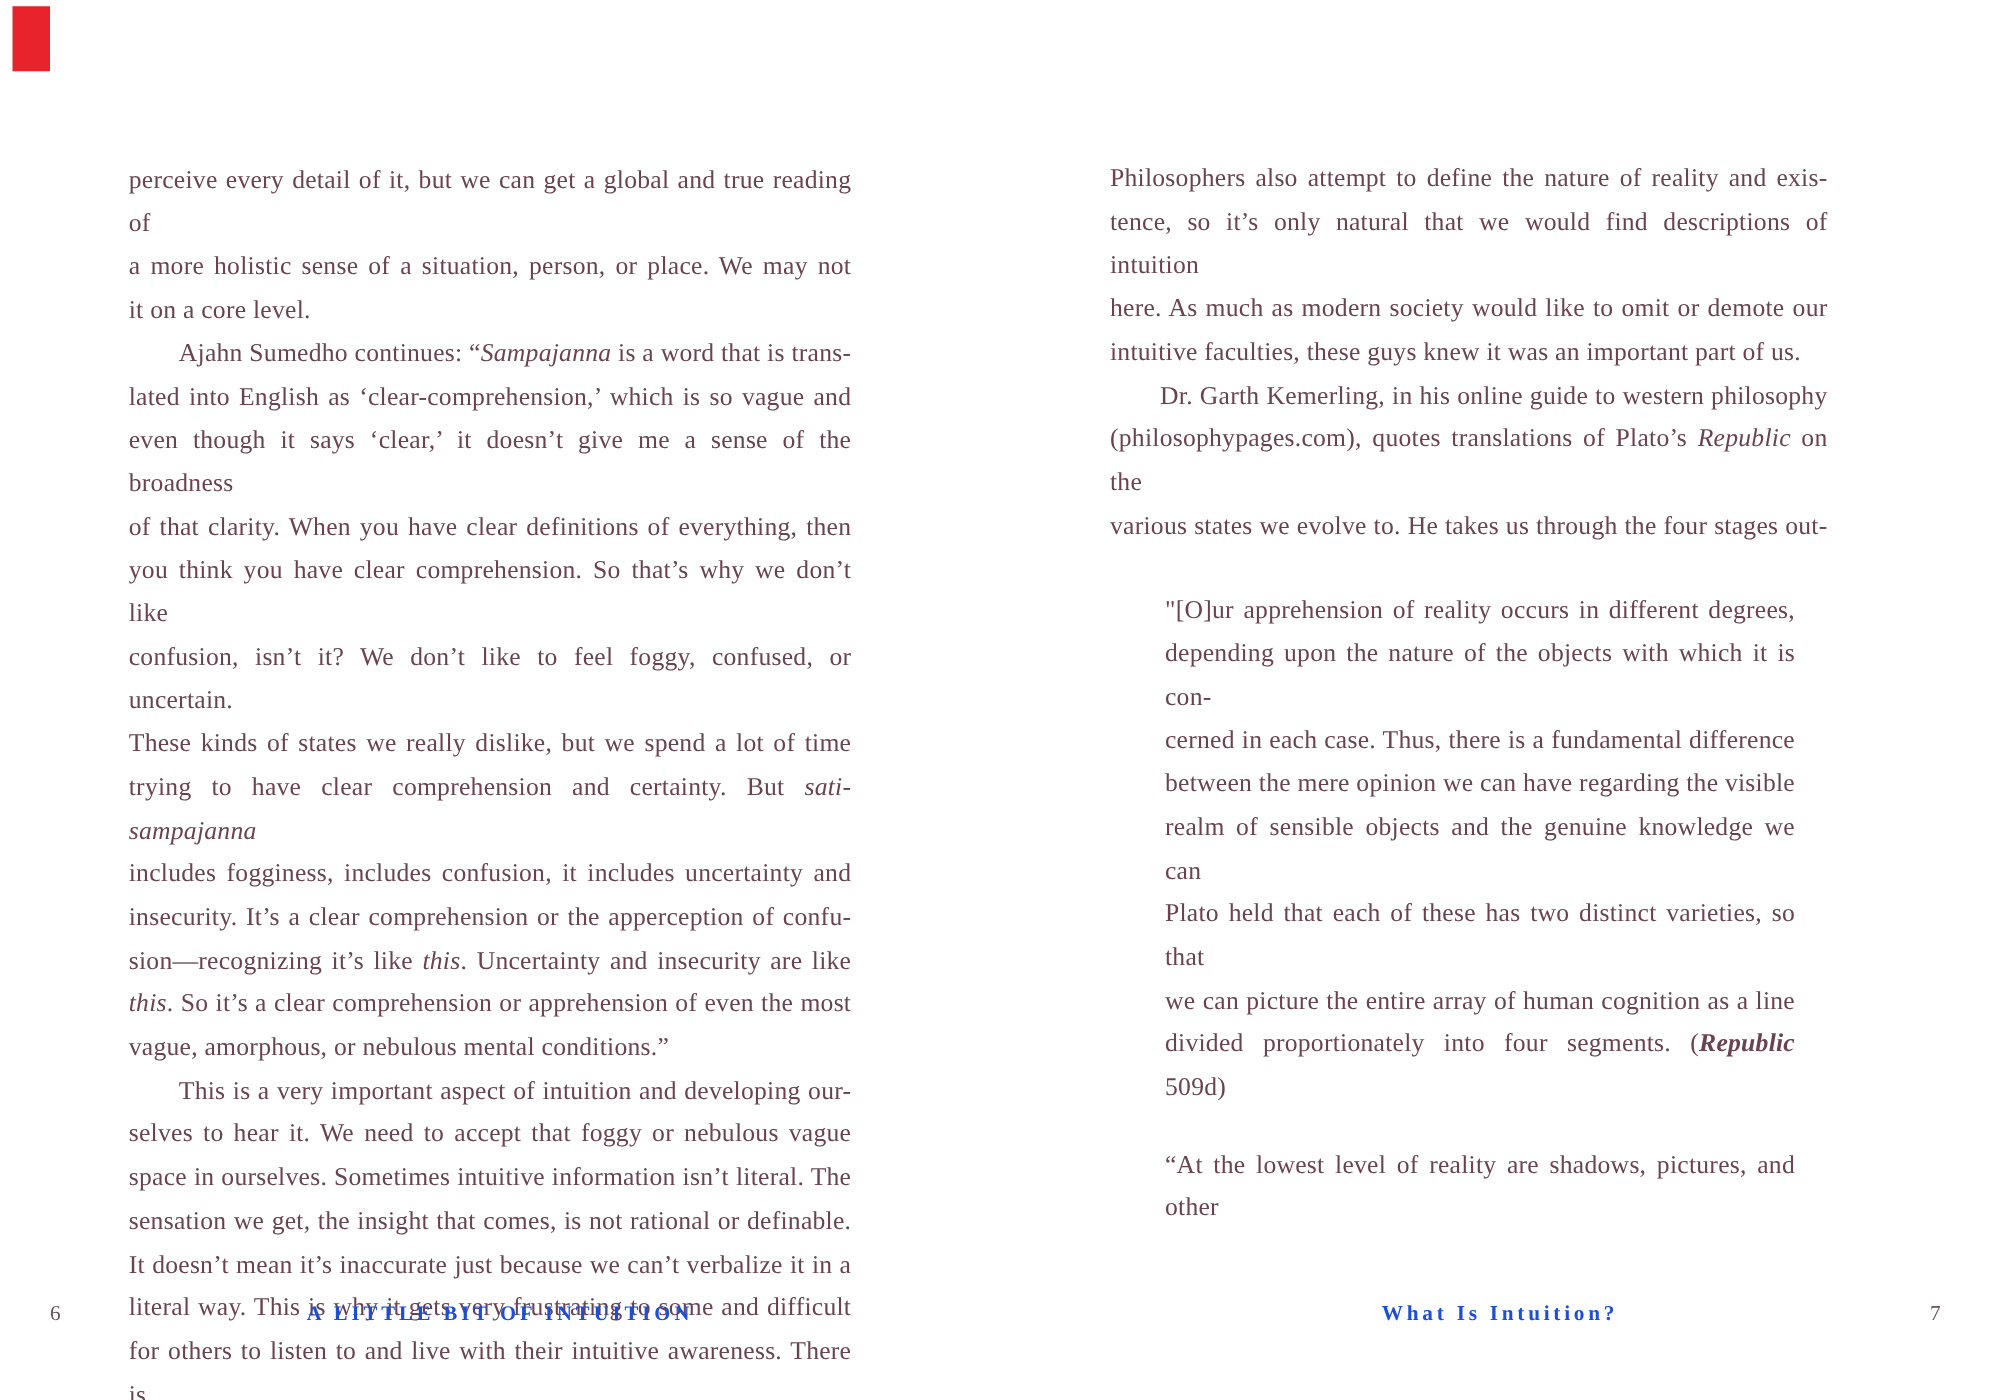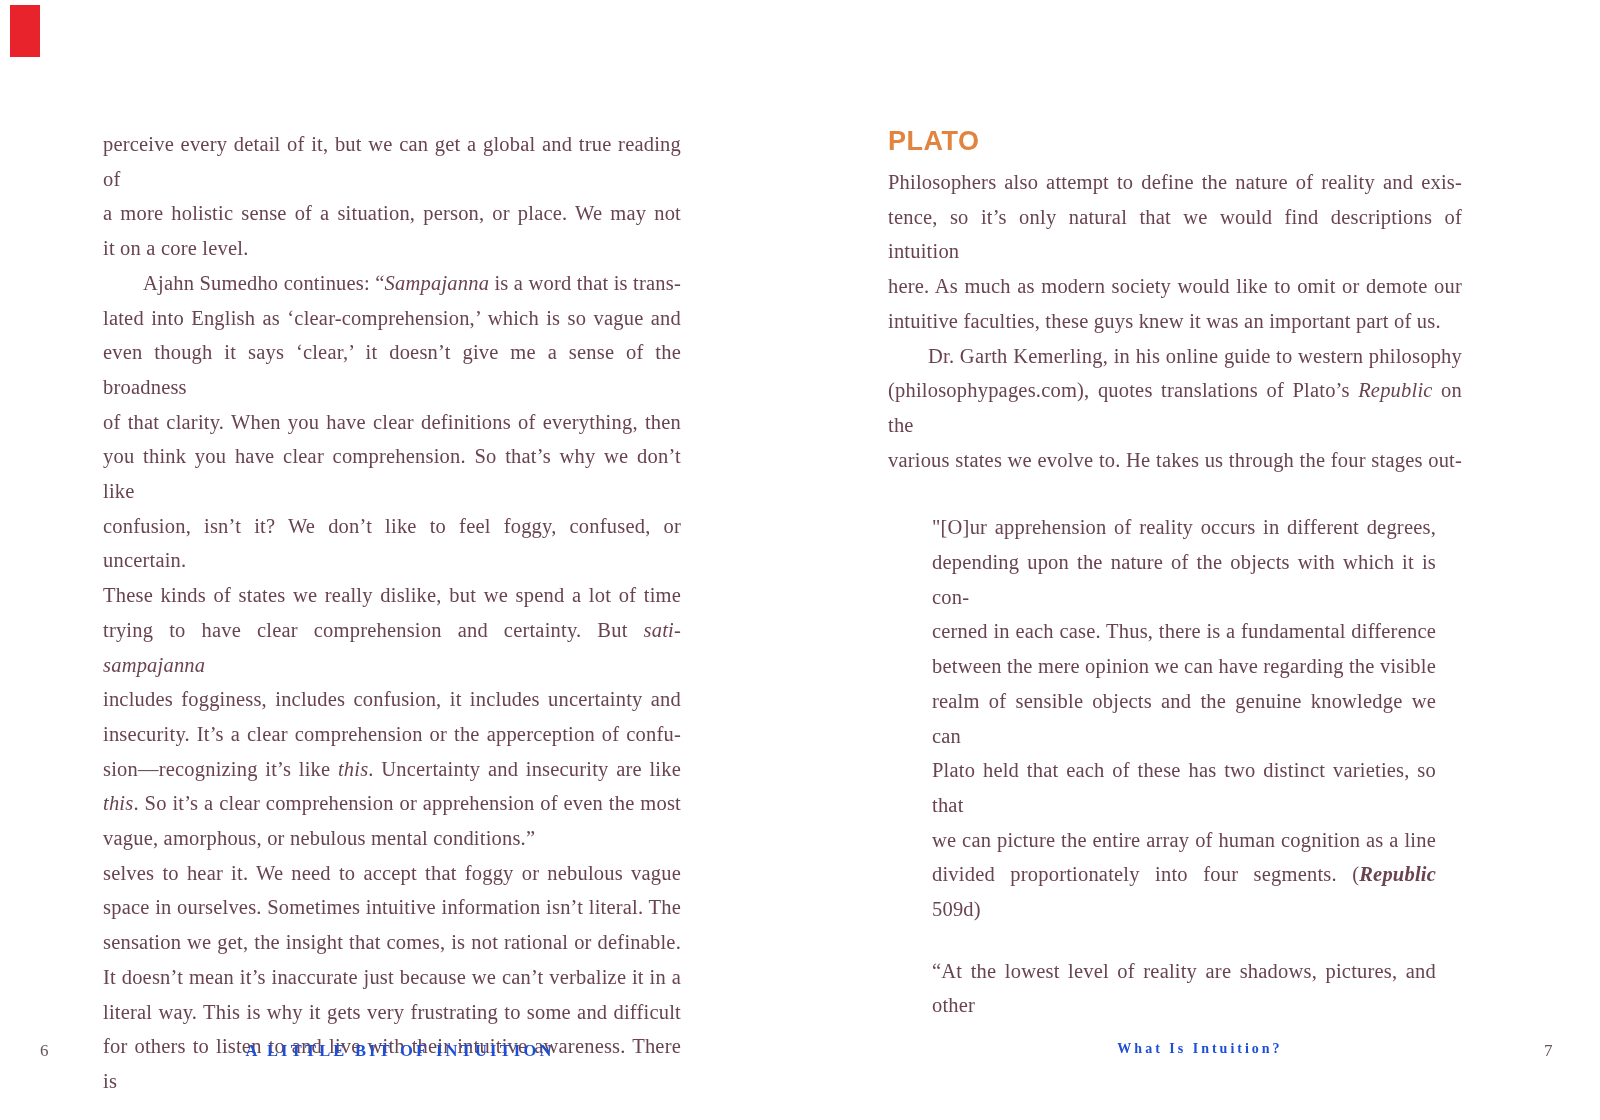--- a/index.html
+++ b/index.html
@@ -38,21 +38,21 @@
   .footer{position:absolute;top:1041px;font-size:17px;}
   .footer-num{color:#68555c;}
   .footer-num-left{left:40px;}
   .footer-num-right{left:1544px;width:40px;text-align:left;}
   .running-head{
     color:#1d4ed8;font-weight:bold;
     letter-spacing:3px;
     text-align:center;
   }
   .running-head-left{left:0;width:800px;font-size:16.5px;letter-spacing:3.2px;}
-  .running-head-right{left:800px;width:800px;font-size:14px;}
+  .running-head-right{left:800px;width:800px;font-size:17px;}
 </style>
 </head>
 <body>
 
 <div class="bookmark-tab"></div>
 
 <div class="page-body page-left-body">
     <div class="para">
       <div class="line">perceive every detail of it, but we can get a global and true reading of</div>
       <div class="line">a more holistic sense of a situation, person, or place. We may not</div>
@@ -67,31 +67,31 @@
       <div class="line">confusion, isn’t it? We don’t like to feel foggy, confused, or uncertain.</div>
       <div class="line">These kinds of states we really dislike, but we spend a lot of time</div>
       <div class="line">trying to have clear comprehension and certainty. But <i>sati-sampajanna</i></div>
       <div class="line">includes fogginess, includes confusion, it includes uncertainty and</div>
       <div class="line">insecurity. It’s a clear comprehension or the apperception of confu-</div>
       <div class="line">sion—recognizing it’s like <i>this</i>. Uncertainty and insecurity are like</div>
       <div class="line"><i>this</i>. So it’s a clear comprehension or apprehension of even the most</div>
       <div class="line last">vague, amorphous, or nebulous mental conditions.”</div>
     </div>
     <div class="para">
+      <div class="line indent">This is a very important aspect of intuition and developing our-</div>
       <div class="line">selves to hear it. We need to accept that foggy or nebulous vague</div>
       <div class="line">space in ourselves. Sometimes intuitive information isn’t literal. The</div>
       <div class="line">sensation we get, the insight that comes, is not rational or definable.</div>
       <div class="line">It doesn’t mean it’s inaccurate just because we can’t verbalize it in a</div>
       <div class="line">literal way. This is why it gets very frustrating to some and difficult</div>
       <div class="line">for others to listen to and live with their intuitive awareness. There is</div>
     </div>
   </div>
 
 <div class="page-body page-right-body">
-  <div class="heading">PLATO</div>
   <div>
       <div class="para">
         <div class="line">Philosophers also attempt to define the nature of reality and exis-</div>
         <div class="line">tence, so it’s only natural that we would find descriptions of intuition</div>
         <div class="line">here. As much as modern society would like to omit or demote our</div>
         <div class="line last">intuitive faculties, these guys knew it was an important part of us.</div>
       </div>
       <div class="para">
         <div class="line indent">Dr. Garth Kemerling, in his online guide to western philosophy</div>
         <div class="line">(philosophypages.com), quotes translations of Plato’s <i>Republic</i> on the</div>

